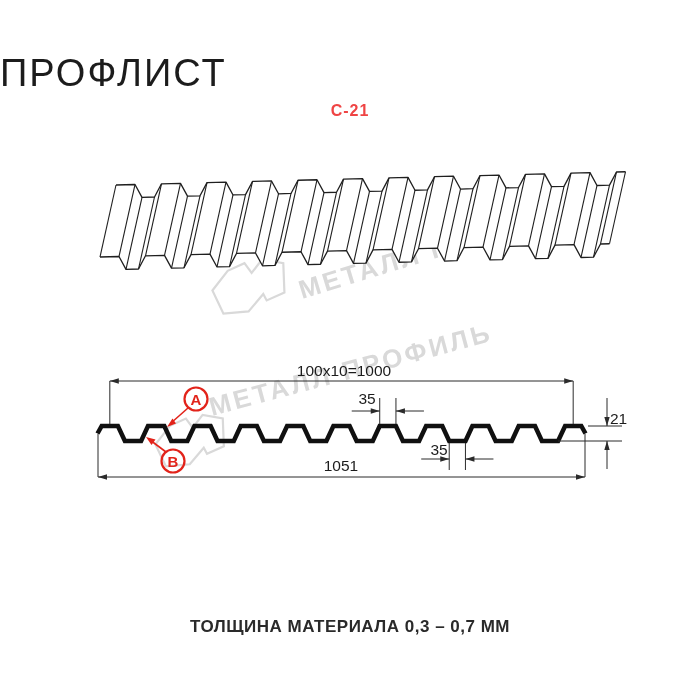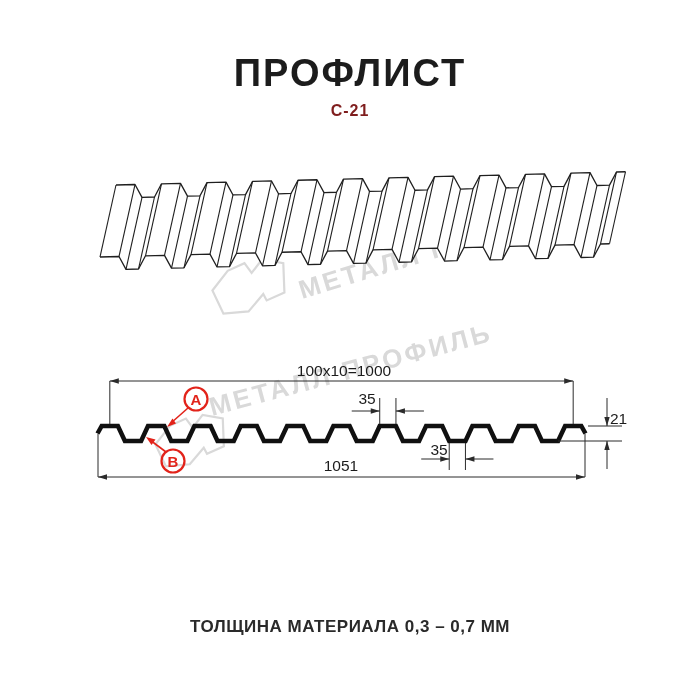--- a/index.html
+++ b/index.html
@@ -1,21 +1,21 @@
 <!DOCTYPE html>
 <html><head>
 <meta charset="utf-8">
 <style>
   html,body{margin:0;padding:0;background:#fff;}
   .canvas{position:relative;width:700px;height:700px;background:#ffffff;overflow:hidden;
           font-family:"Liberation Sans",sans-serif;}
-  .title{position:absolute;top:52px;left:0;width:700px;text-align:center;
-         font-size:38px;font-weight:bold;letter-spacing:2px;color:#1c1c1c;}
+  .title{position:absolute;top:52px;left:0;width:700px;
+         font-size:38px;font-weight:normal;letter-spacing:2px;color:#1c1c1c;}
   .subtitle{position:absolute;top:102px;left:0;width:700px;text-align:center;
-         font-size:16px;font-weight:600;letter-spacing:1px;color:#7f1d1d;}
+         font-size:16px;font-weight:600;letter-spacing:1px;color:#ef4444;}
   .caption{position:absolute;top:617px;left:0;width:700px;text-align:center;
          font-size:17px;font-weight:600;letter-spacing:0.5px;color:#2a2a2a;}
   svg{position:absolute;left:0;top:0;}
   .dimtxt{font-family:"Liberation Sans",sans-serif;font-size:15.5px;fill:#1c1c1c;}
   .wmtxt{font-family:"Liberation Sans",sans-serif;font-size:26px;font-weight:bold;
          letter-spacing:3px;fill:#d9d9d9;}
   .ablet{font-family:"Liberation Sans",sans-serif;font-size:15px;font-weight:bold;fill:#e2231a;}
 </style>
 </head>
 <body>

